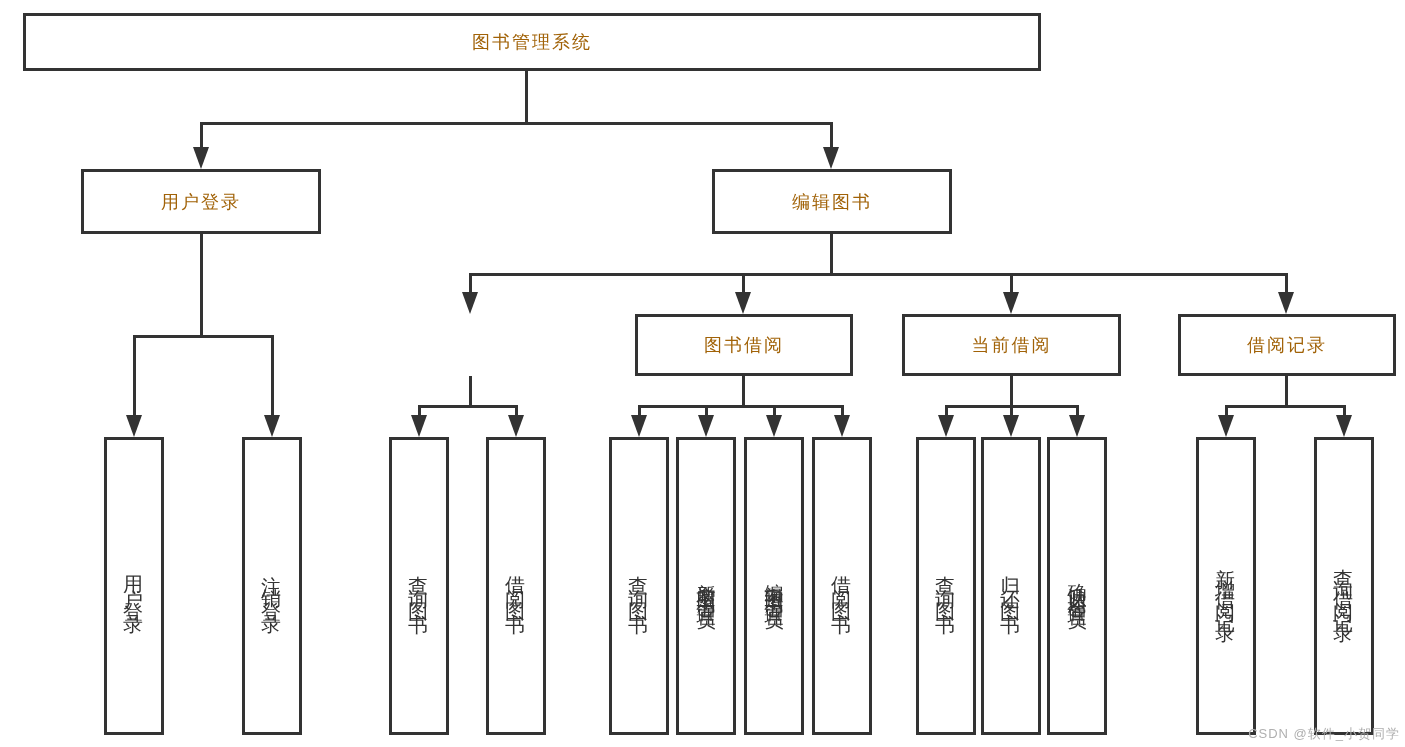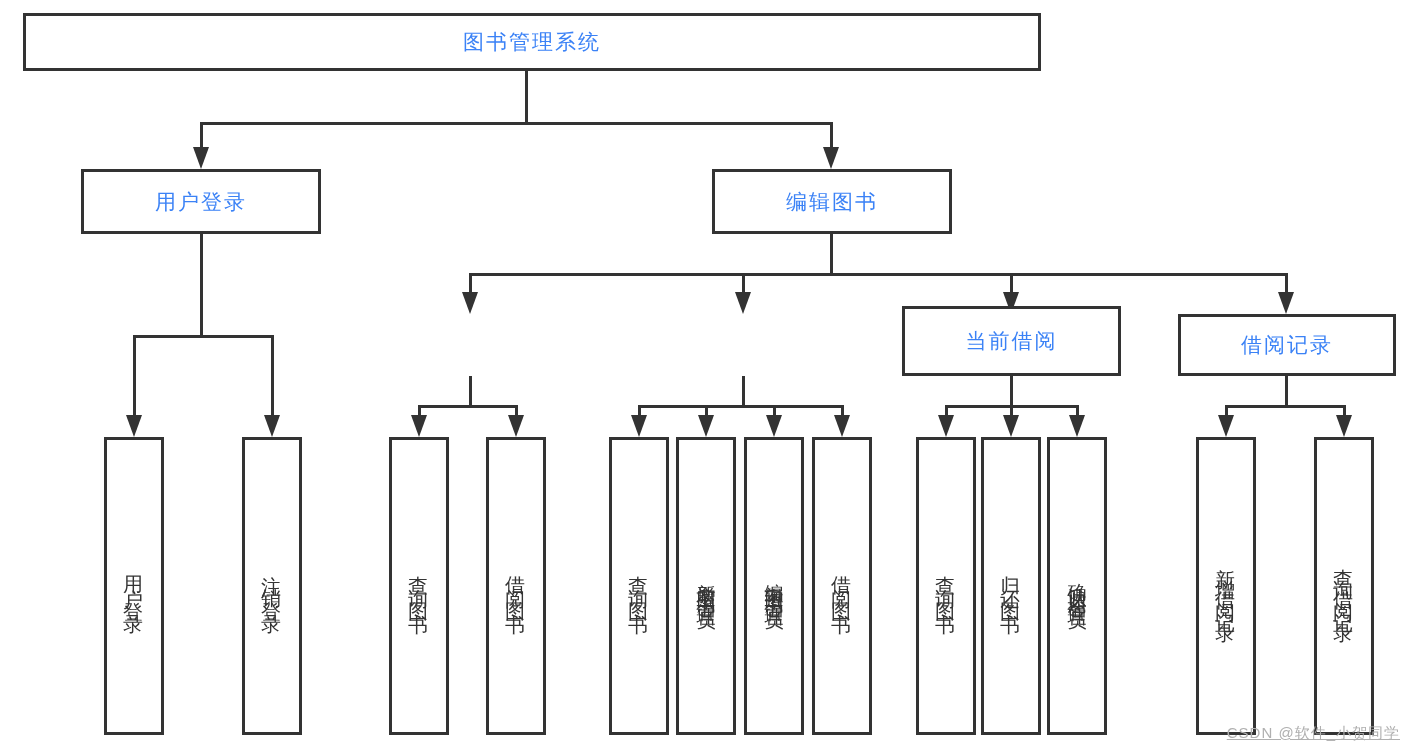--- a/index.html
+++ b/index.html
@@ -10,31 +10,31 @@
   
   .vl{position:absolute;width:3px;background:#333333;}
   .hl{position:absolute;height:3px;background:#333333;}
   
   .ah{position:absolute;width:0;height:0;
       border-left:8px solid transparent;border-right:8px solid transparent;
       border-top:22px solid #333333;}
   
   .node{position:absolute;box-sizing:border-box;background:#ffffff;
         border:3px solid #333333;display:flex;align-items:center;justify-content:center;}
-  .node span{font-size:21px;color:#3b82f6;letter-spacing:2px;white-space:nowrap;}
+  .node span{font-size:18px;color:#a16207;letter-spacing:2px;white-space:nowrap;}
   
   .leaf{position:absolute;top:437px;width:60px;height:298px;box-sizing:border-box;
         background:#ffffff;border:3px solid #333333;
         display:flex;align-items:center;justify-content:center;}
   .vtext{writing-mode:vertical-rl;text-orientation:mixed;
          font-size:20px;color:#333333;letter-spacing:13px;white-space:nowrap;}
   .vtext.mid{letter-spacing:11px;}
   .vtext.long{font-size:19px;letter-spacing:4px;}
-  .watermark{position:absolute;right:5px;bottom:4px;font-size:15px;color:#b0b0b0;
-             letter-spacing:1px;white-space:nowrap;text-decoration:underline;}
+  .watermark{position:absolute;right:5px;bottom:4px;font-size:13px;color:#b0b0b0;
+             letter-spacing:1px;white-space:nowrap;}
 </style>
 </head>
 <body>
 
 <div class="canvas">
 
   <div class="vl" style="left:525px;top:70px;height:55px"></div>
   <div class="hl" style="left:200px;top:122px;width:632px"></div>
   <div class="vl" style="left:200px;top:122px;height:30px"></div>
   <div class="ah" style="left:193px;top:147px"></div>
@@ -97,21 +97,24 @@
     <span>图书管理系统</span>
   </div>
 
   <div class="node" style="left:81px;top:169px;width:240px;height:65px">
     <span>用户登录</span>
   </div>
   <div class="node" style="left:712px;top:169px;width:240px;height:65px">
     <span>编辑图书</span>
   </div>
 
-  <div class="node" style="left:902px;top:306px;width:219px;height:70px">
+  <div class="node" style="left:635px;top:314px;width:218px;height:62px">
+    <span>图书借阅</span>
+  </div>
+  <div class="node" style="left:902px;top:314px;width:219px;height:62px">
     <span>当前借阅</span>
   </div>
   <div class="node" style="left:1178px;top:314px;width:218px;height:62px">
     <span>借阅记录</span>
   </div>
 
   <div class="leaf" style="left:104px">
     <span class="vtext">用户登录</span>
   </div>
   <div class="leaf" style="left:242px">

